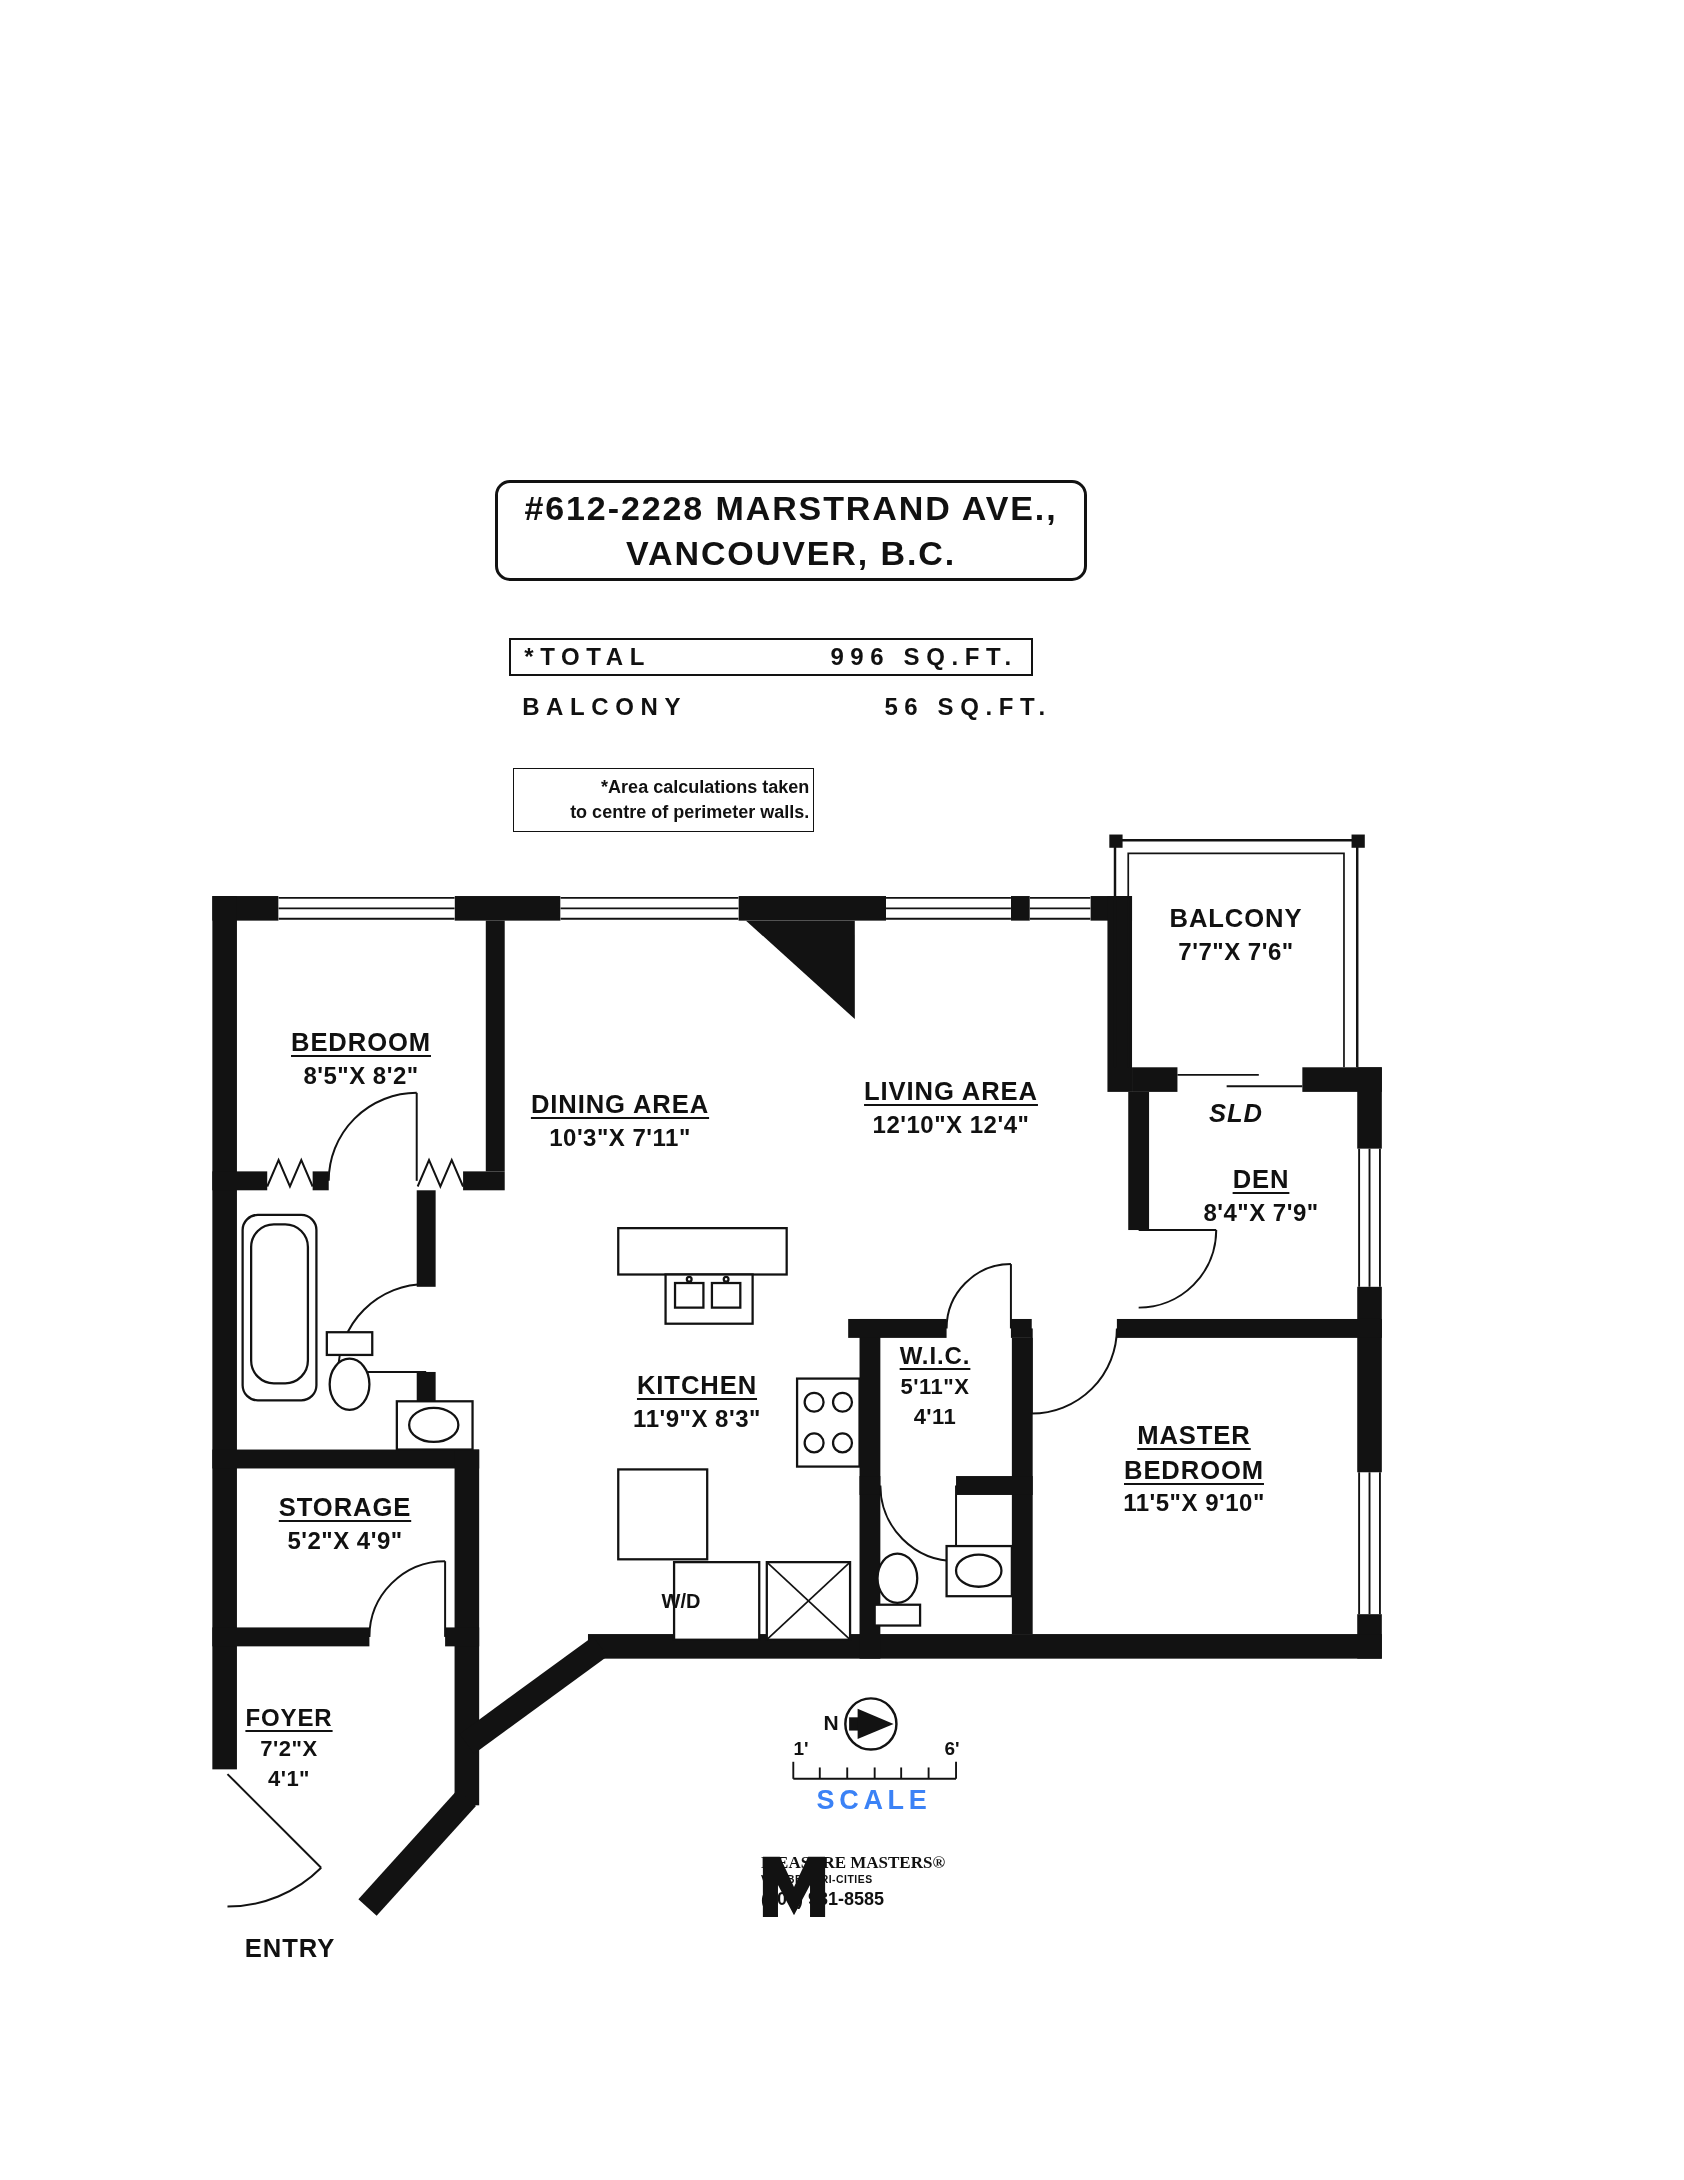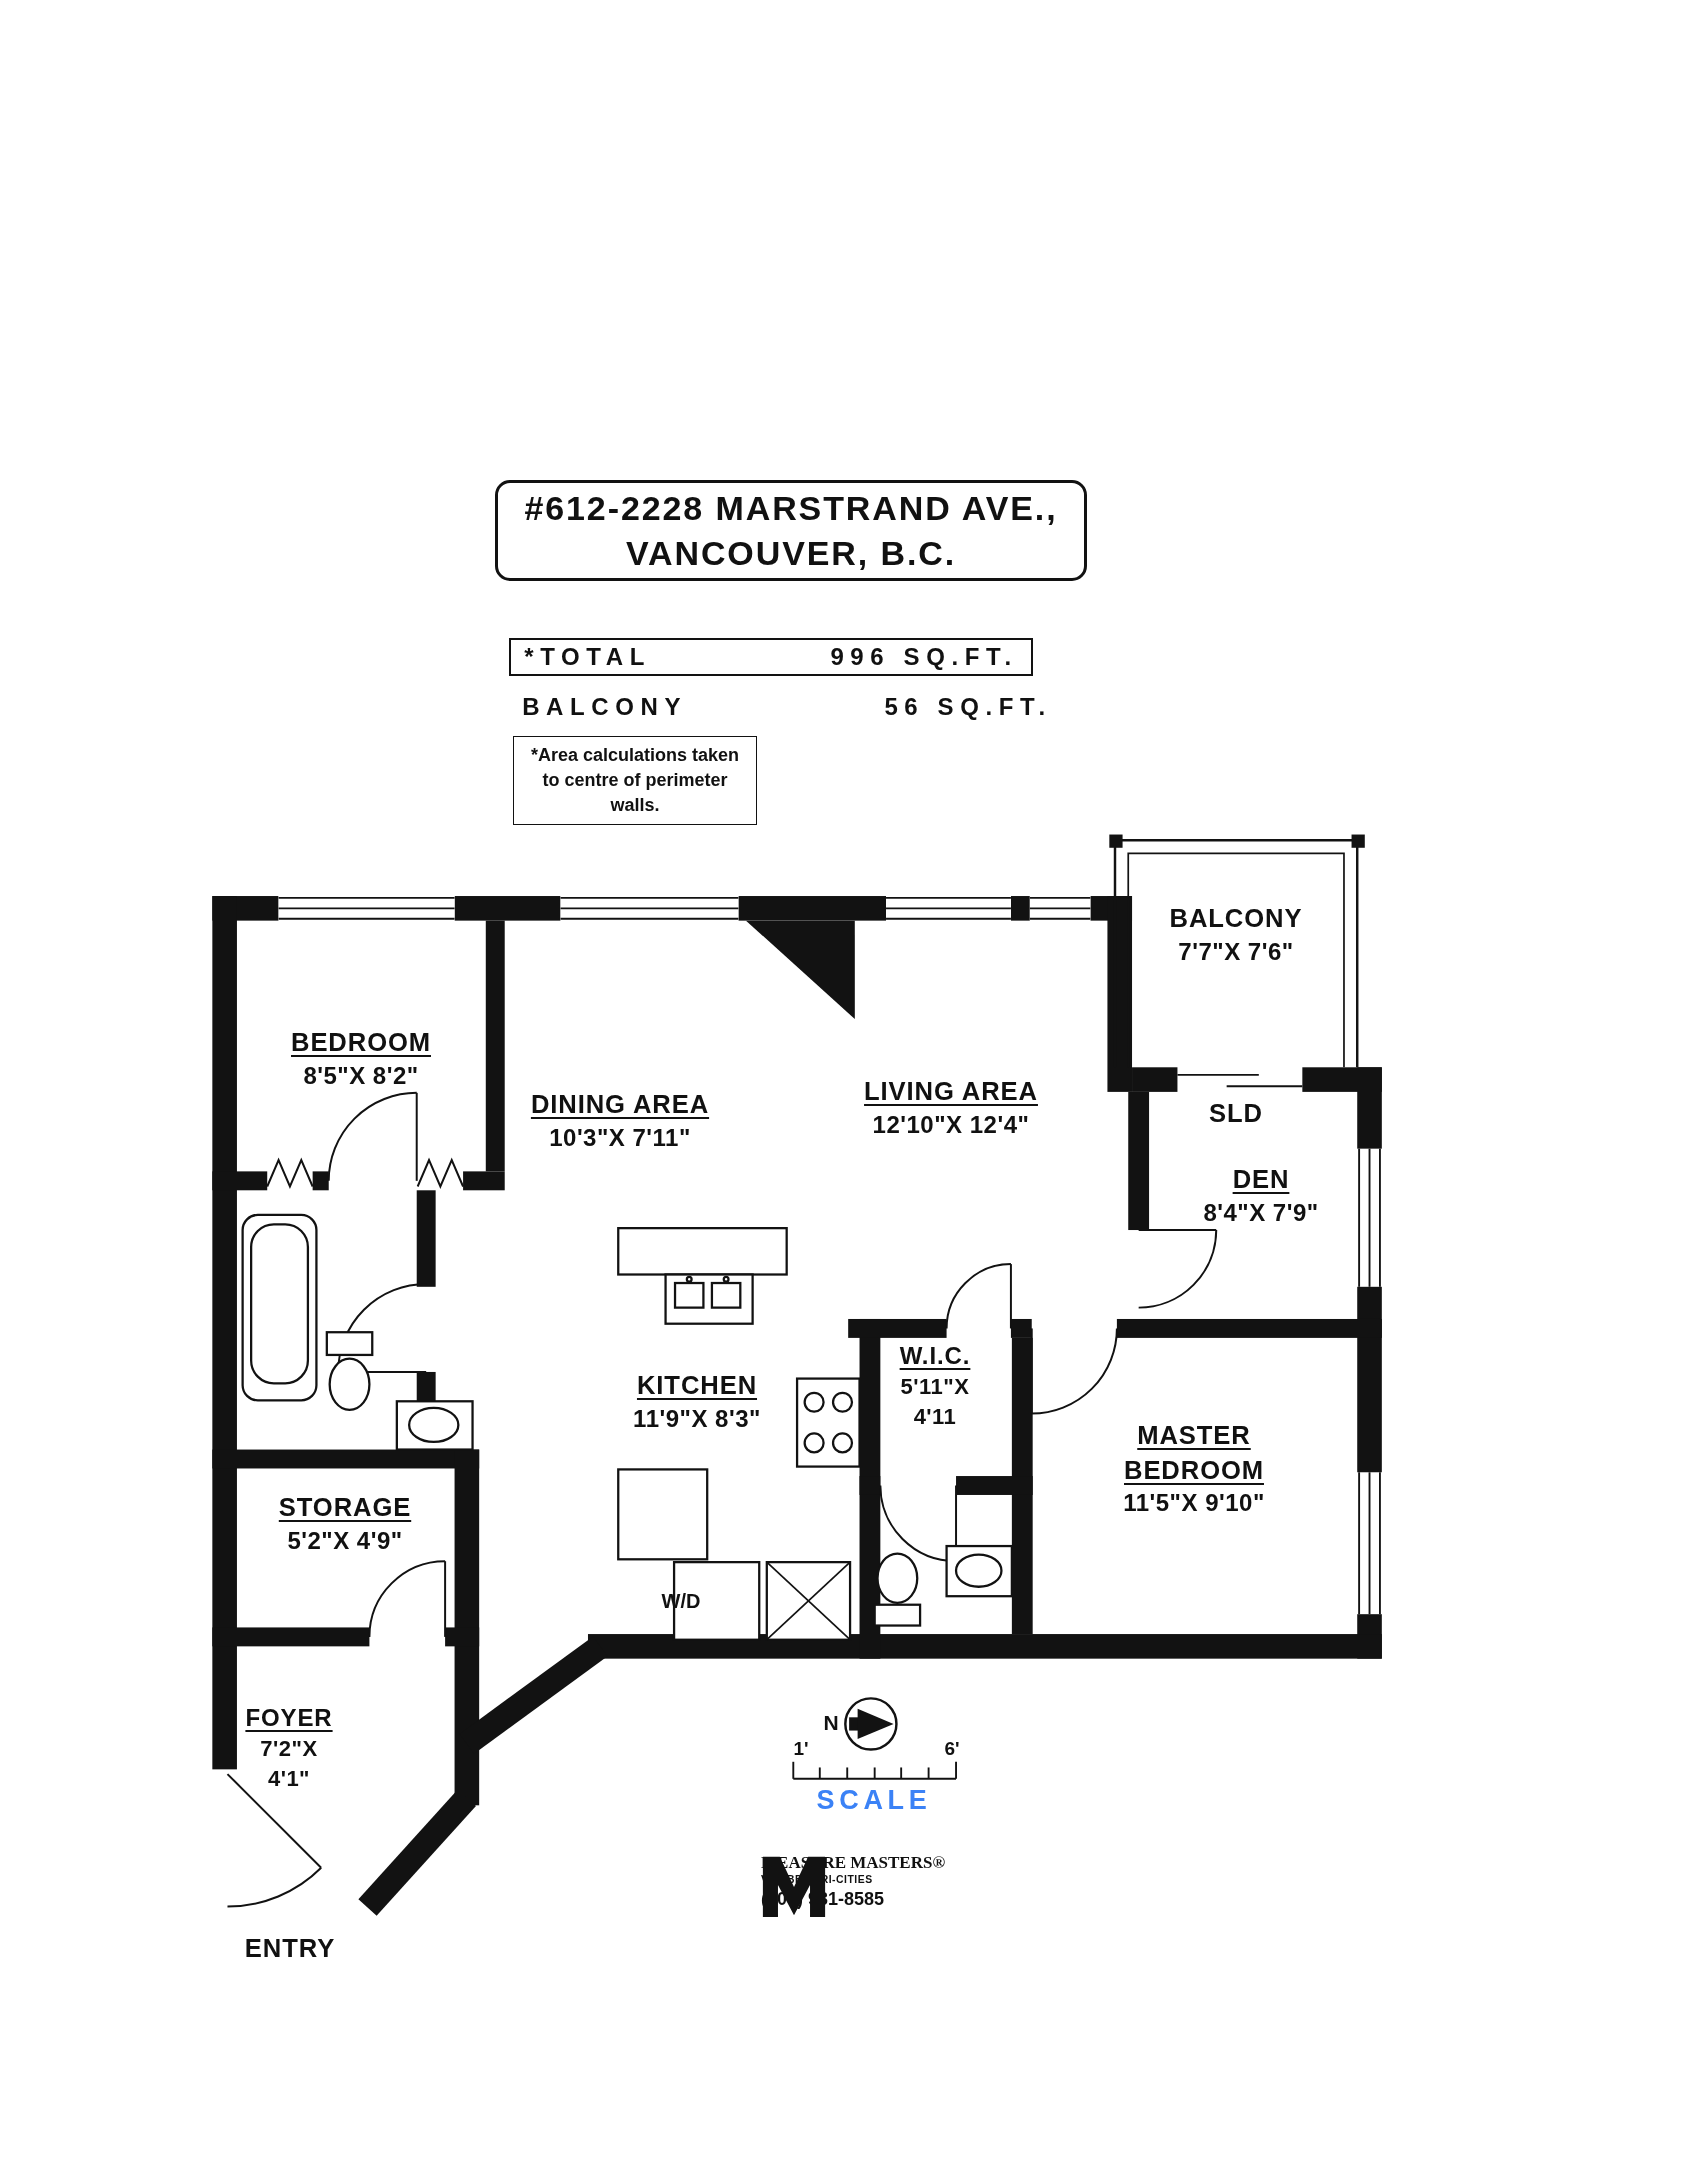--- a/index.html
+++ b/index.html
@@ -27,22 +27,22 @@
              border:3.8px solid #121212;border-radius:15px;display:flex;flex-direction:column;
              justify-content:center;align-items:center;font-weight:bold;font-size:34px;
              letter-spacing:1.9px;line-height:1.3;}
   .total-box{position:absolute;left:509px;top:638px;width:524px;height:38px;
              border:2.8px solid #121212;display:flex;justify-content:space-between;
              align-items:center;padding:0 13.2px;box-sizing:border-box;
              font-weight:bold;font-size:24px;letter-spacing:6.6px;}
   .balcony-row{position:absolute;left:509px;top:693px;width:556px;display:flex;
              justify-content:space-between;padding:0 13.2px;box-sizing:border-box;
              font-weight:bold;font-size:24px;letter-spacing:6.6px;}
-  .note-box{position:absolute;left:513px;top:736px;width:244px;border:1.9px solid #121212;
-             padding:5.7px 3.8px;box-sizing:border-box;text-align:center;font-weight:bold;
+  .note-box{position:absolute;left:513px;top:768px;width:301px;border:1.9px solid #121212;
+             padding:5.7px 3.8px;box-sizing:border-box;text-align:right;font-weight:bold;
              font-size:18px;line-height:1.4;}
   .plainlbl{position:absolute;transform:translateX(-50%);font-weight:bold;white-space:nowrap;}
   .scale-caption{position:absolute;transform:translateX(-50%);font-weight:bold;
              font-size:27px;letter-spacing:4.7px;color:#3b82f6;white-space:nowrap;}
   .brand{position:absolute;left:761px;top:1853px;display:flex;gap:9.5px;align-items:flex-start;}
   .brand .btxt{display:flex;flex-direction:column;}
   .brand .bname{font-family:"Liberation Serif",serif;font-weight:bold;font-size:17px;}
   .brand .bregions{font-size:10.4px;font-weight:bold;letter-spacing:0.5px;margin-top:0.9px;}
   .brand .bphone{font-size:18px;font-weight:bold;margin-top:3.8px;}
 </style>
@@ -253,21 +253,21 @@
   <div class="lbl" style="left:951px;top:1074px;">
     <div class="rname u">LIVING AREA</div>
     <div class="rdims">12'10"X 12'4"</div>
   </div>
 
   <div class="lbl" style="left:1236px;top:901px;">
     <div class="rname">BALCONY</div>
     <div class="rdims">7'7"X 7'6"</div>
   </div>
 
-  <div class="lbl" style="left:1236px;top:1096px;">
+  <div class="lbl" style="left:1236px;top:1096px;font-style:italic;">
     <div class="rname">SLD</div>
   </div>
 
   <div class="lbl" style="left:1245px;top:1162px;margin-left:16px;">
     <div class="rname u">DEN</div>
     <div class="rdims">8'4"X 7'9"</div>
   </div>
 
   <div class="lbl" style="left:697px;top:1368px;">
     <div class="rname u">KITCHEN</div>

